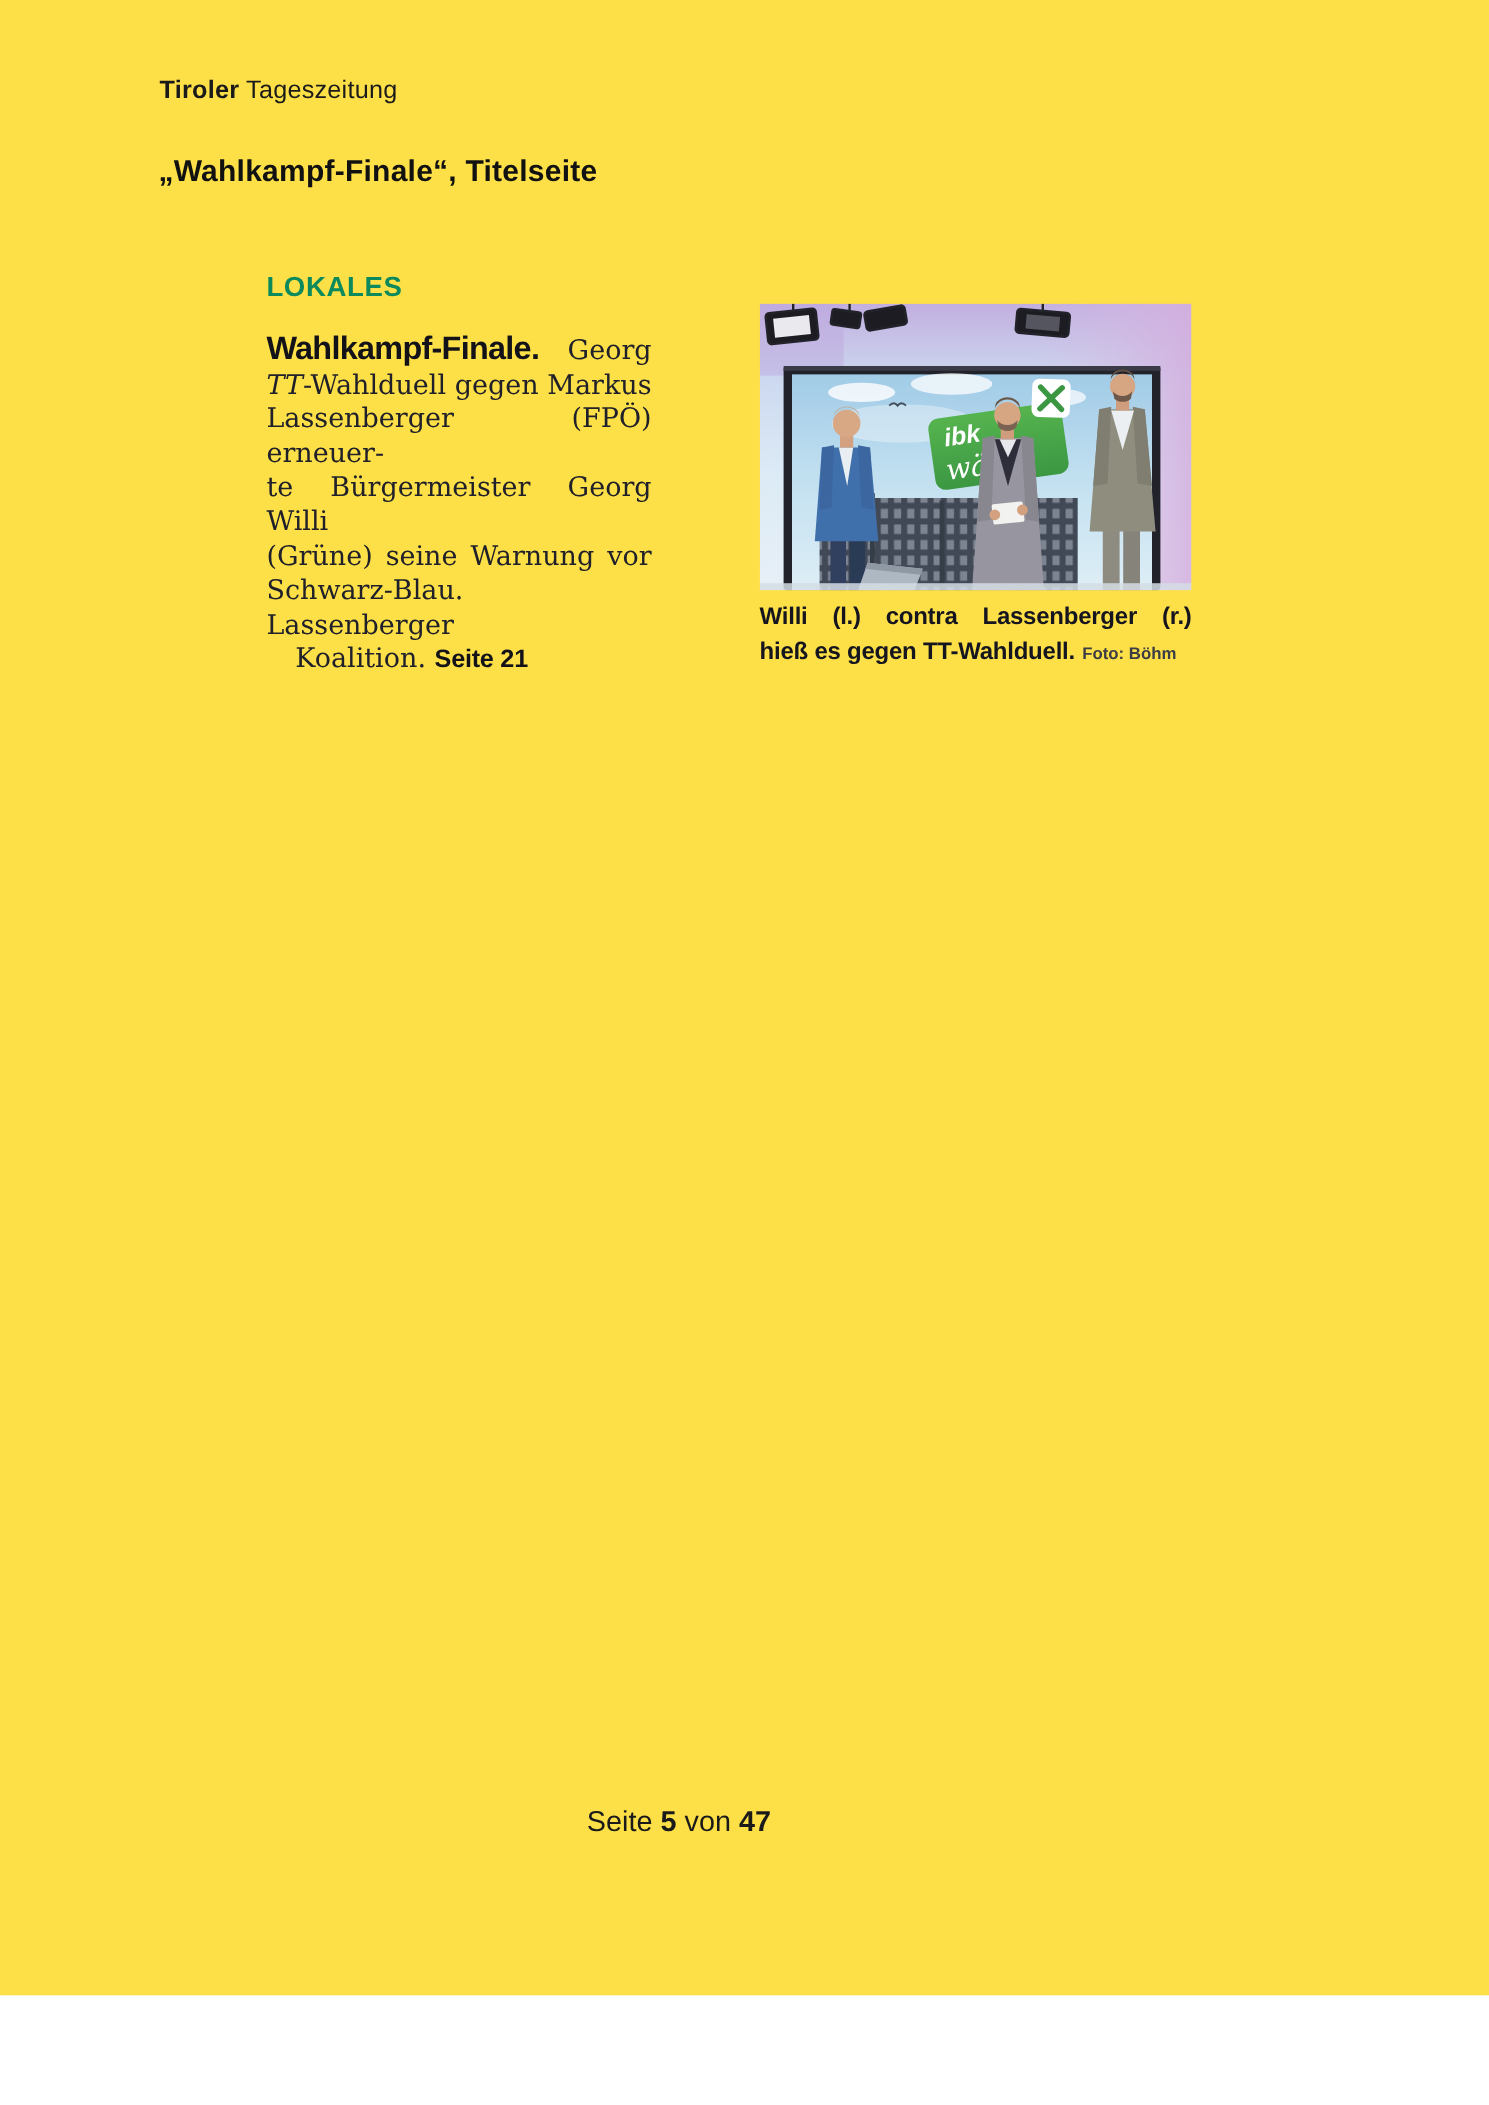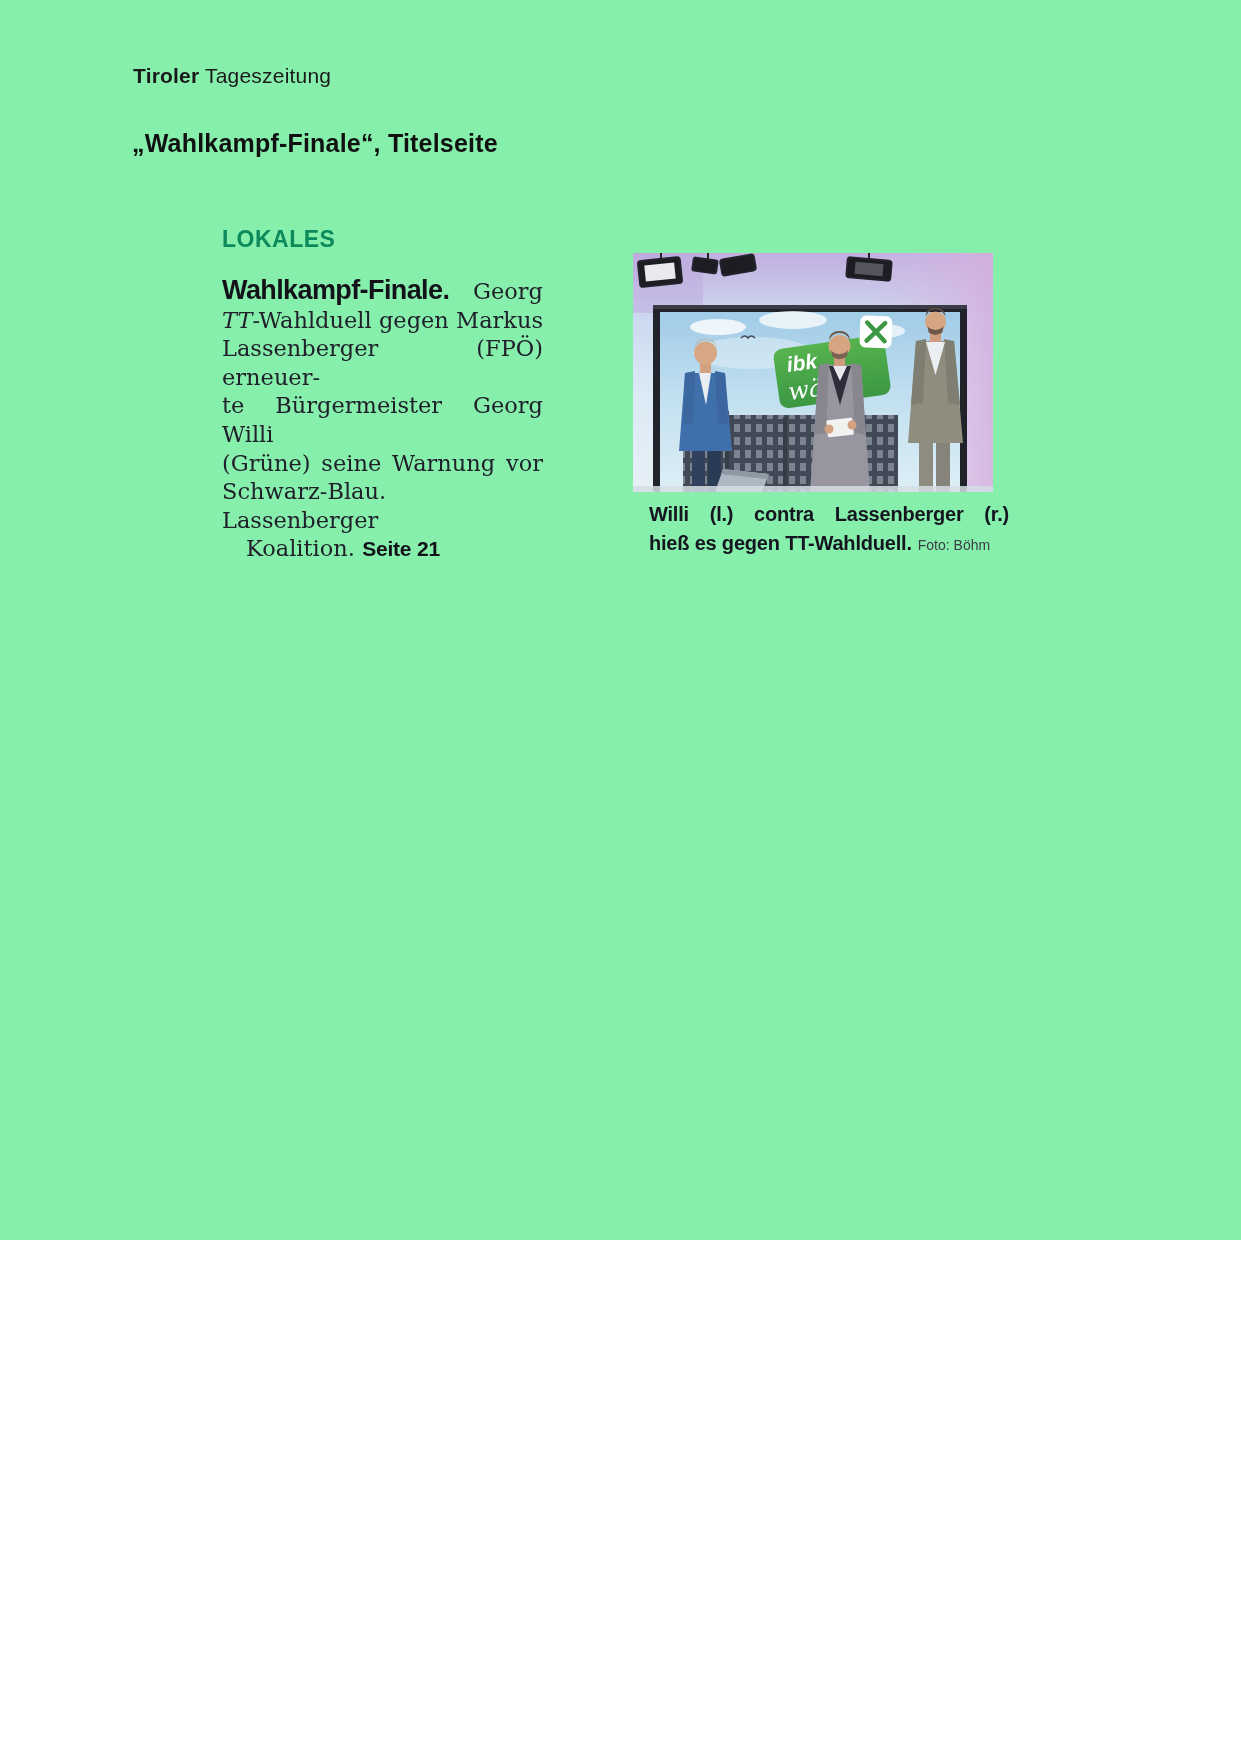--- a/index.html
+++ b/index.html
@@ -1,20 +1,20 @@
 <!DOCTYPE html>
 <html><head>
 <meta charset="utf-8">
 <style>
   html, body { margin: 0; padding: 0; background: #ffffff; }
   .page {
     position: relative;
     width: 1241px;
-    height: 1240px;
-    background: #86efac;
+    height: 1663px;
+    background: #fde047;
     font-family: "Liberation Sans", sans-serif;
     color: #1c1c24;
     overflow: hidden;
   }
   
   .pub-line {
     position: absolute; left: 133px; top: 64px;
     font-size: 21px; color: #1a1a1a; letter-spacing: 0.2px;
   }
   .pub-line .b { font-weight: bold; }
@@ -43,29 +43,29 @@
   .art-bold {
     font-family: "Liberation Sans", sans-serif;
     font-weight: bold; font-size: 21px; letter-spacing: -0.2px; color: #121218;
   }
   
   .photo-wrap {
     position: absolute; left: 633px; top: 253px; width: 360px; height: 239px;
     overflow: hidden;
   }
   .caption {
-    position: absolute; left: 649px; top: 500px; width: 360px;
+    position: absolute; left: 633px; top: 500px; width: 360px;
     font-family: "Liberation Sans", sans-serif;
     font-weight: bold; font-size: 20px; line-height: 29px;
     color: #15151f; letter-spacing: -0.2px;
   }
   .cap-line1 { text-align: justify; text-align-last: justify; }
   .cap-line2 { text-align: left; }
   .credit {
-    font-weight: normal; font-size: 14px; color: #3c3c44; letter-spacing: 0;
+    font-weight: bold; font-size: 14px; color: #3c3c44; letter-spacing: 0;
     padding-left: 6px;
   }
   
   .footer {
     position: absolute; left: 489px; top: 1505px;
     font-size: 24px; color: #1a1a1a;
   }
   .footer .b { font-weight: bold; }
 </style>
 </head>

